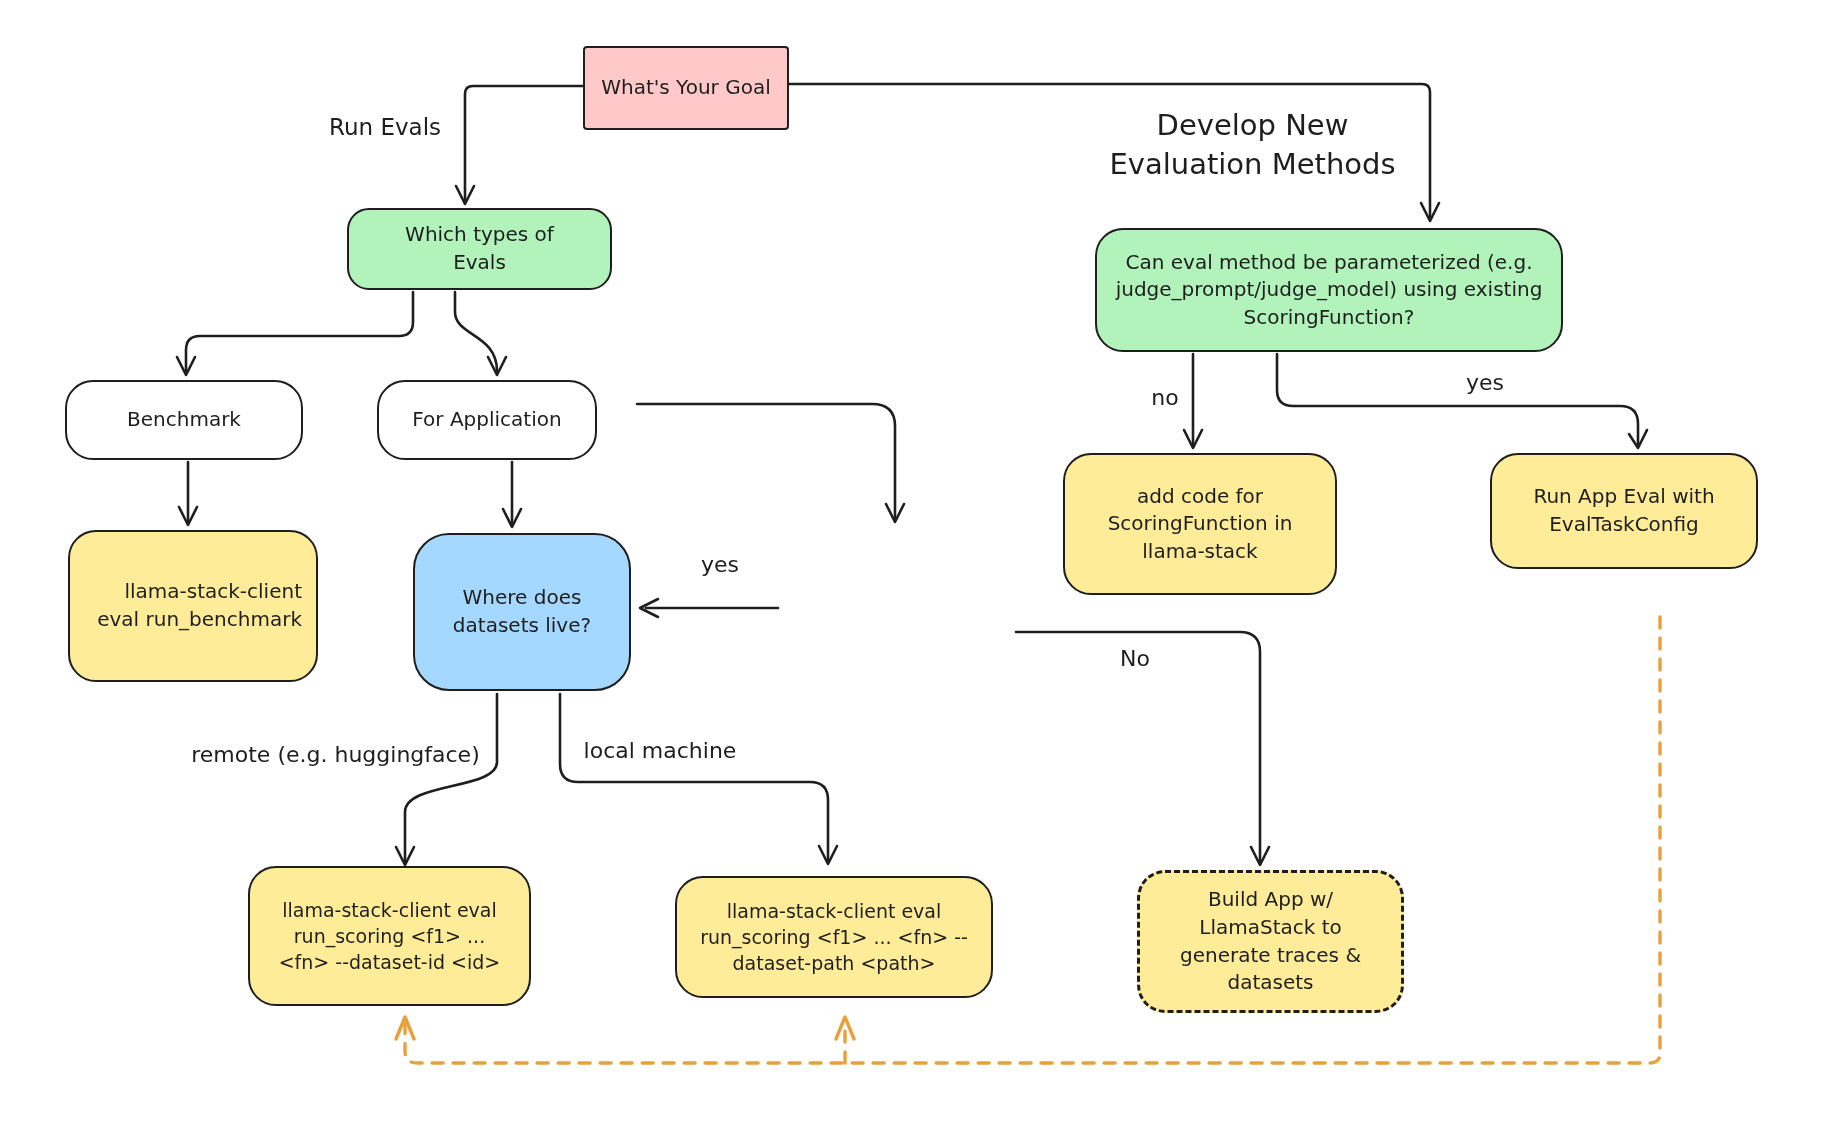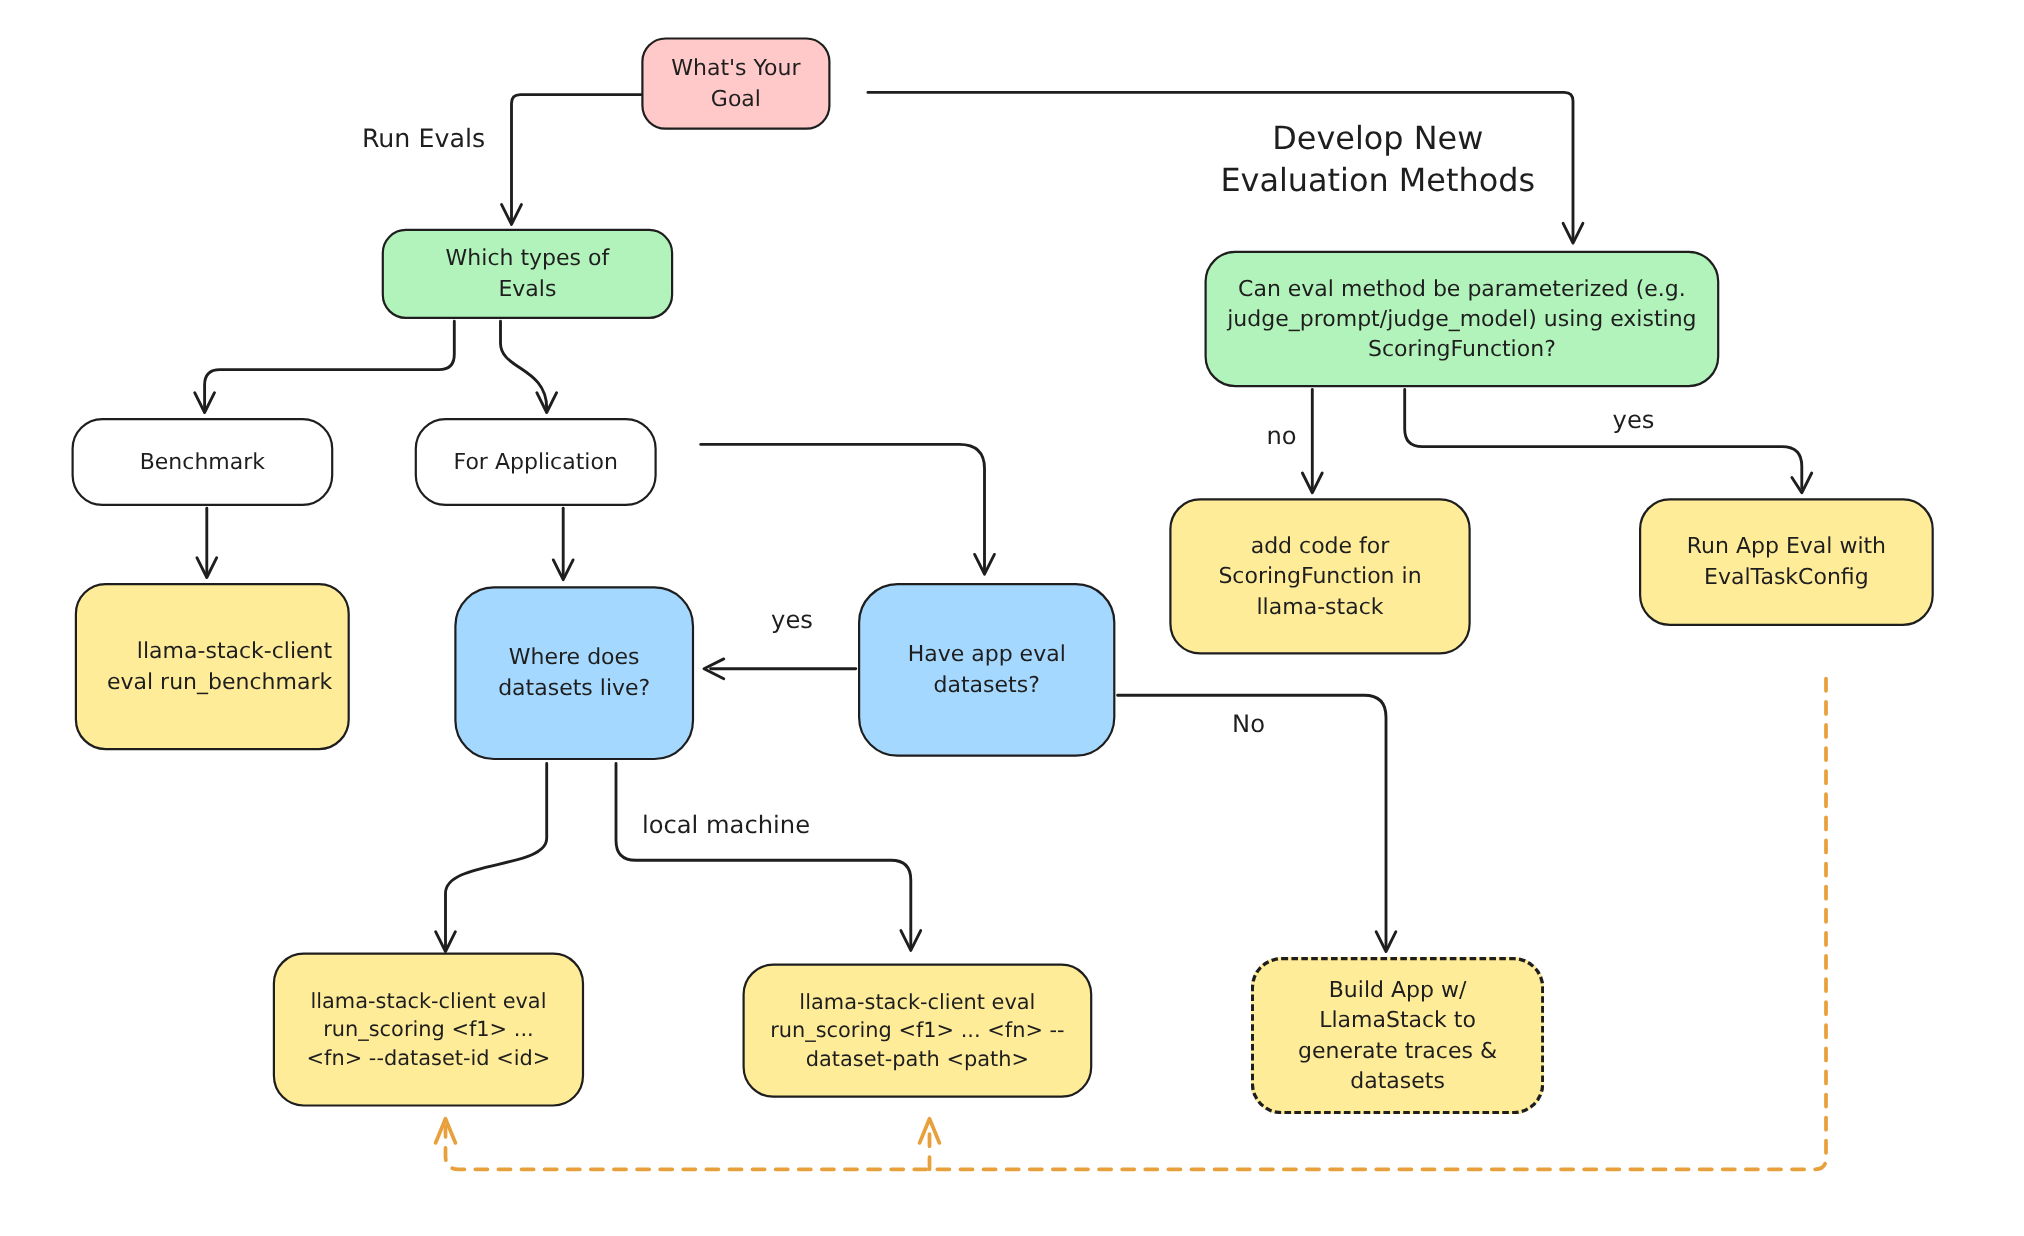--- a/index.html
+++ b/index.html
@@ -21,21 +21,21 @@
   }
   .pink{background:var(--pink);}
   .green{background:var(--green);}
   .blue{background:var(--blue);border-radius:36px;}
   .yellow{background:var(--yellow);}
   .dashed{border-style:dashed;border-width:3px;}
   .elabel{
     position:absolute;font-size:22px;line-height:1.35;text-align:center;color:var(--stroke);
   }
   
-  #n-goal{left:583px;top:34px;width:172px;height:84px;border-radius:22px;}
+  #n-goal{left:583px;top:46px;width:206px;height:84px;border-radius:4px;}
   #n-which{left:347px;top:208px;width:265px;height:82px;border-radius:22px;padding:16px 40px;}
   #n-benchmark{left:65px;top:380px;width:238px;height:80px;}
   #n-forapp{left:377px;top:380px;width:220px;height:80px;}
   #n-runbench{left:68px;top:530px;width:250px;height:152px;text-align:right;}
   #n-where{left:413px;top:533px;width:218px;height:158px;}
   #n-have{left:780px;top:530px;width:234px;height:158px;}
   #n-param{left:1095px;top:228px;width:468px;height:124px;}
   #n-addcode{left:1063px;top:453px;width:274px;height:142px;}
   #n-runappeval{left:1490px;top:453px;width:268px;height:116px;}
   #n-scoringid{left:248px;top:866px;width:283px;height:140px;font-size:19px;padding:6px 20px;}
@@ -133,29 +133,29 @@
       <path class="o" d="M 836 1039 L 845 1017 L 854 1039"></path>
     </g>
   </svg>
 
   <div class="node pink" id="n-goal">What's Your Goal</div>
   <div class="node green" id="n-which">Which types of Evals</div>
   <div class="node" id="n-benchmark">Benchmark</div>
   <div class="node" id="n-forapp">For Application</div>
   <div class="node yellow" id="n-runbench">llama-stack-client eval run_benchmark</div>
   <div class="node blue" id="n-where">Where does datasets live?</div>
-  <div class="node blue" id="n-have">Have app eval datasets?</div>
   <div class="node green" id="n-param">Can eval method be parameterized (e.g. judge_prompt/judge_model) using existing ScoringFunction?</div>
   <div class="node yellow" id="n-addcode">add code for ScoringFunction in llama-stack</div>
   <div class="node yellow" id="n-runappeval">Run App Eval with EvalTaskConfig</div>
   <div class="node yellow" id="n-scoringid">llama-stack-client eval run_scoring &lt;f1&gt; ... &lt;fn&gt; --dataset-id &lt;id&gt;</div>
   <div class="node yellow" id="n-scoringpath">llama-stack-client eval run_scoring &lt;f1&gt; ... &lt;fn&gt; --dataset-path &lt;path&gt;</div>
   <div class="node yellow dashed" id="n-buildapp">Build App w/ LlamaStack to generate traces &amp; datasets</div>
 
   <div class="elabel" id="l-runevals">Run Evals</div>
   <div class="elabel" id="l-develop">Develop New Evaluation Methods</div>
   <div class="elabel" id="l-yes-have">yes</div>
   <div class="elabel" id="l-no-have">No</div>
   <div class="elabel" id="l-no-param">no</div>
   <div class="elabel" id="l-yes-param">yes</div>
+  <div class="elabel" id="l-remote">remote (e.g. huggingface)</div>
   <div class="elabel" id="l-local">local machine</div>
 
 </div>
 
 </body></html>

